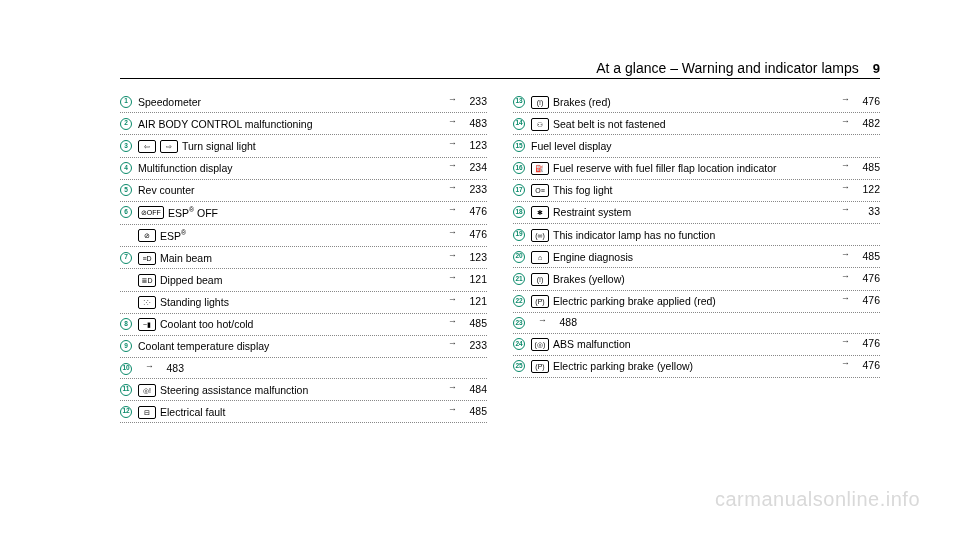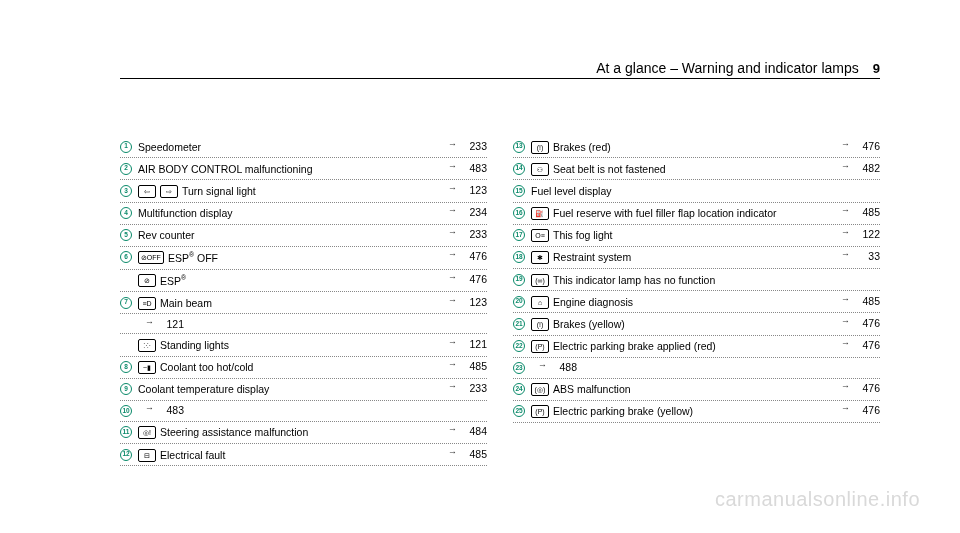--- a/index.html
+++ b/index.html
@@ -25,21 +25,20 @@
     }
     .header-text { font-size: 14px; }
     .page-num { font-size: 13px; font-weight: bold; margin-left: 14px; }
     .columns {
       display: flex;
       gap: 26px;
     }
     .col {
       flex: 1;
       min-width: 0;
-      margin-top: 45px;
     }
     .row {
       display: flex;
       align-items: flex-start;
       border-bottom: 1px dotted #888;
       padding: 3.5px 0;
       min-height: 20px;
     }
     .badge {
       width: 12px; height: 12px;
@@ -186,20 +185,24 @@
           <span class="badge">7</span>
           <span class="label-wrap">
             <span class="icon">≡D</span>
             <span class="label">Main beam</span>
           </span>
           <span class="arrow">→</span>
           <span class="page-ref">123</span>
         </div>
         <div class="row">
           <span class="badge-spacer"></span>
+          <span class="label-wrap">
+            <span class="icon">≣D</span>
+            <span class="label">Dipped beam</span>
+          </span>
           <span class="arrow">→</span>
           <span class="page-ref">121</span>
         </div>
         <div class="row">
           <span class="badge-spacer"></span>
           <span class="label-wrap">
             <span class="icon">჻჻</span>
             <span class="label">Standing lights</span>
           </span>
           <span class="arrow">→</span>

